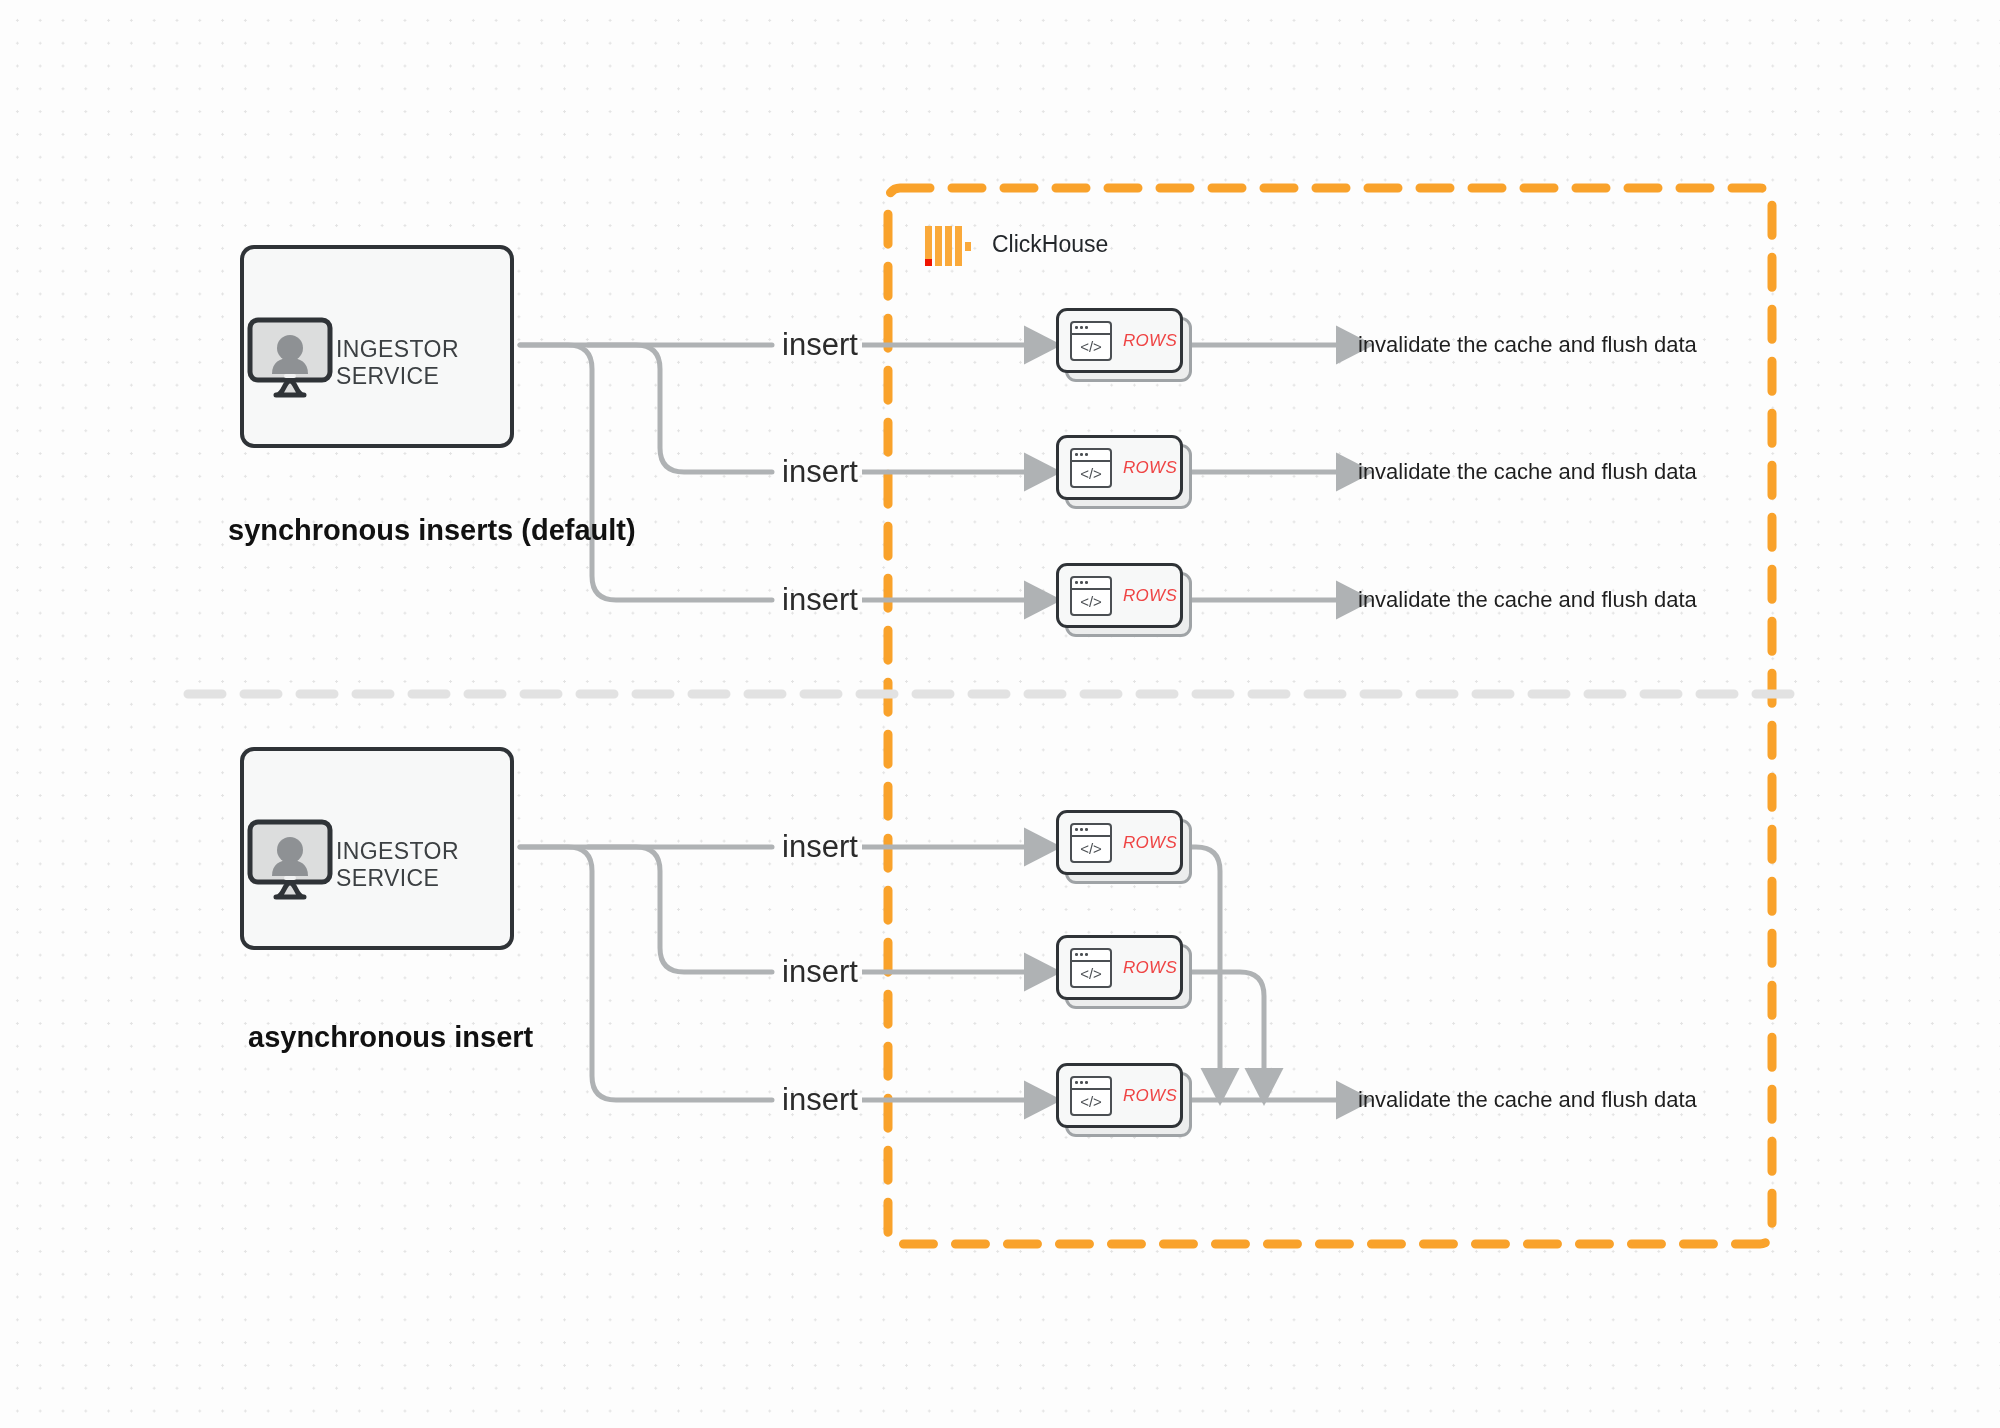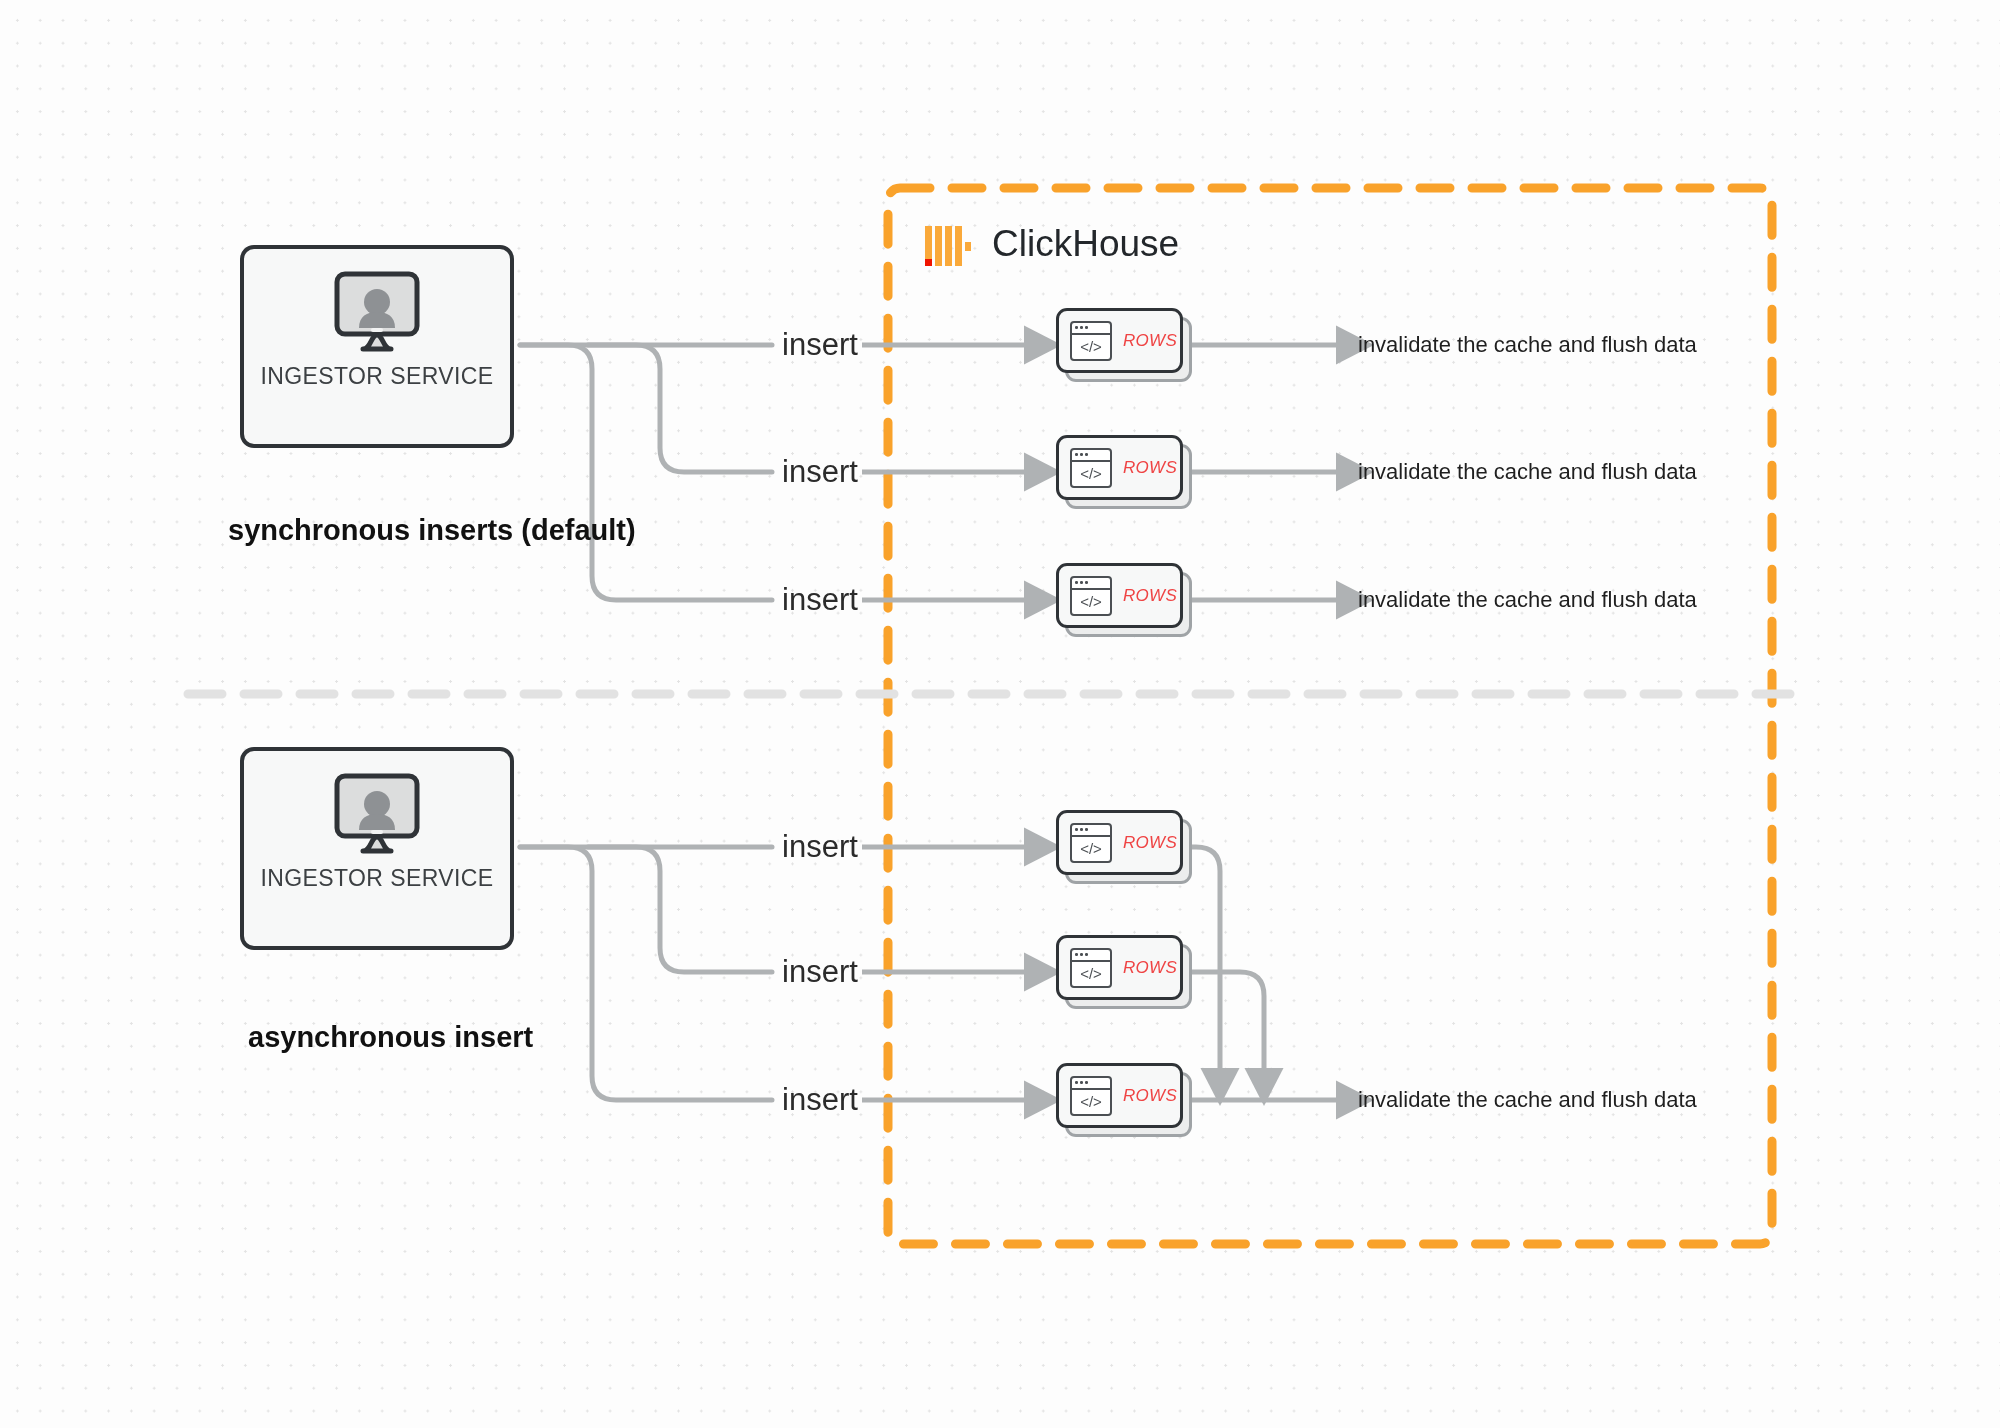--- a/index.html
+++ b/index.html
@@ -46,37 +46,36 @@
     transform: translateY(-50%);
   }
   .mode-label {
     font-size: 29px;
     font-weight: bold;
     color: #111111;
     transform: translateY(-50%);
   }
   .ch-brand {
     position: absolute;
-    font-size: 37px;
+    font-size: 23px;
     color: #23272b;
     transform: translateY(-50%);
     white-space: nowrap;
   }
 
   
   .ingestor {
     position: absolute;
     width: 274px;
     height: 203px;
     border: 4px solid #2f3337;
     border-radius: 14px;
     background: #f7f8f8;
     box-sizing: border-box;
     display: flex;
-    flex-direction: column;
     align-items: center;
     justify-content: flex-start;
     padding-top: 22px;
   }
   .ingestor-label {
     font-size: 23px;
     letter-spacing: 0.4px;
     color: #3c4043;
     margin-top: 10px;
   }

